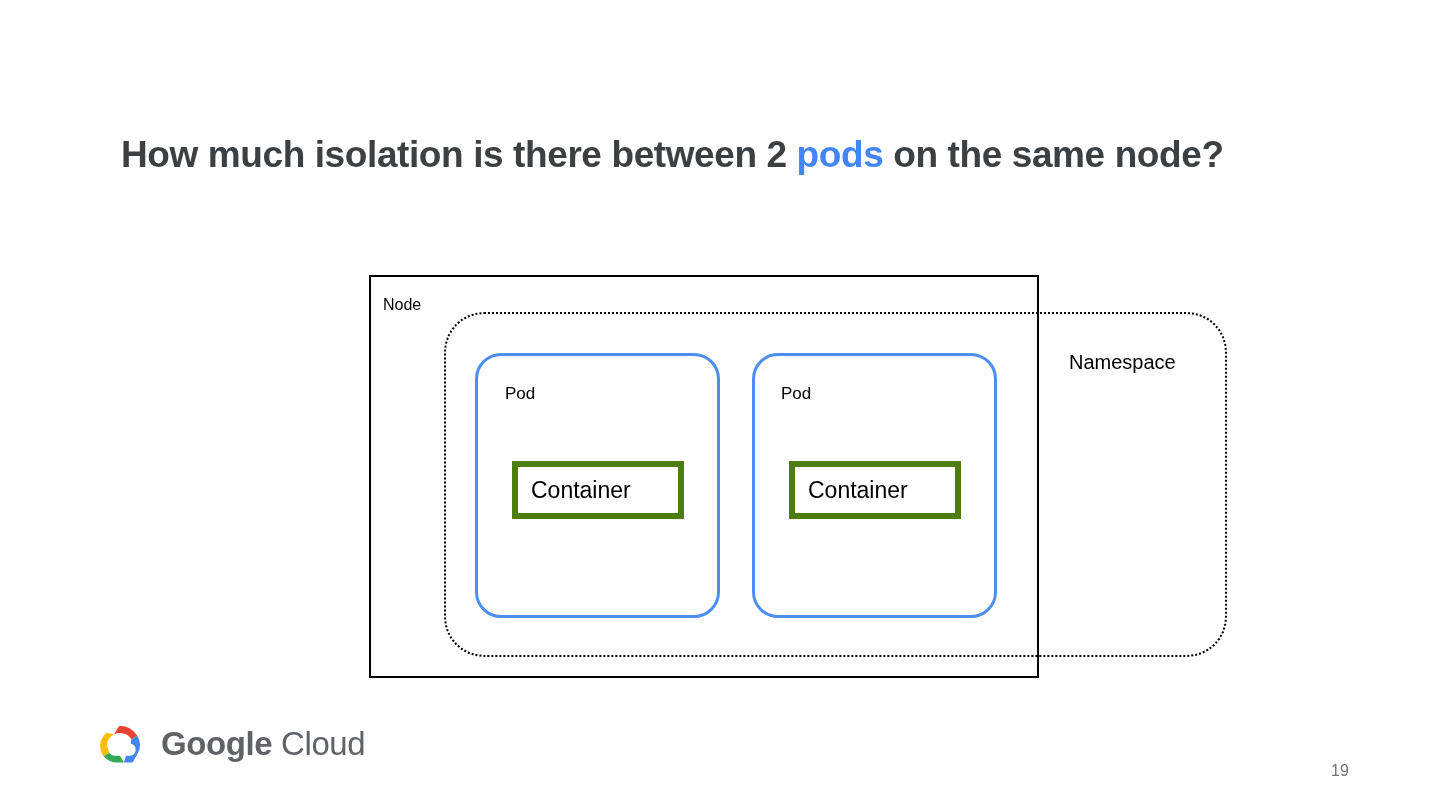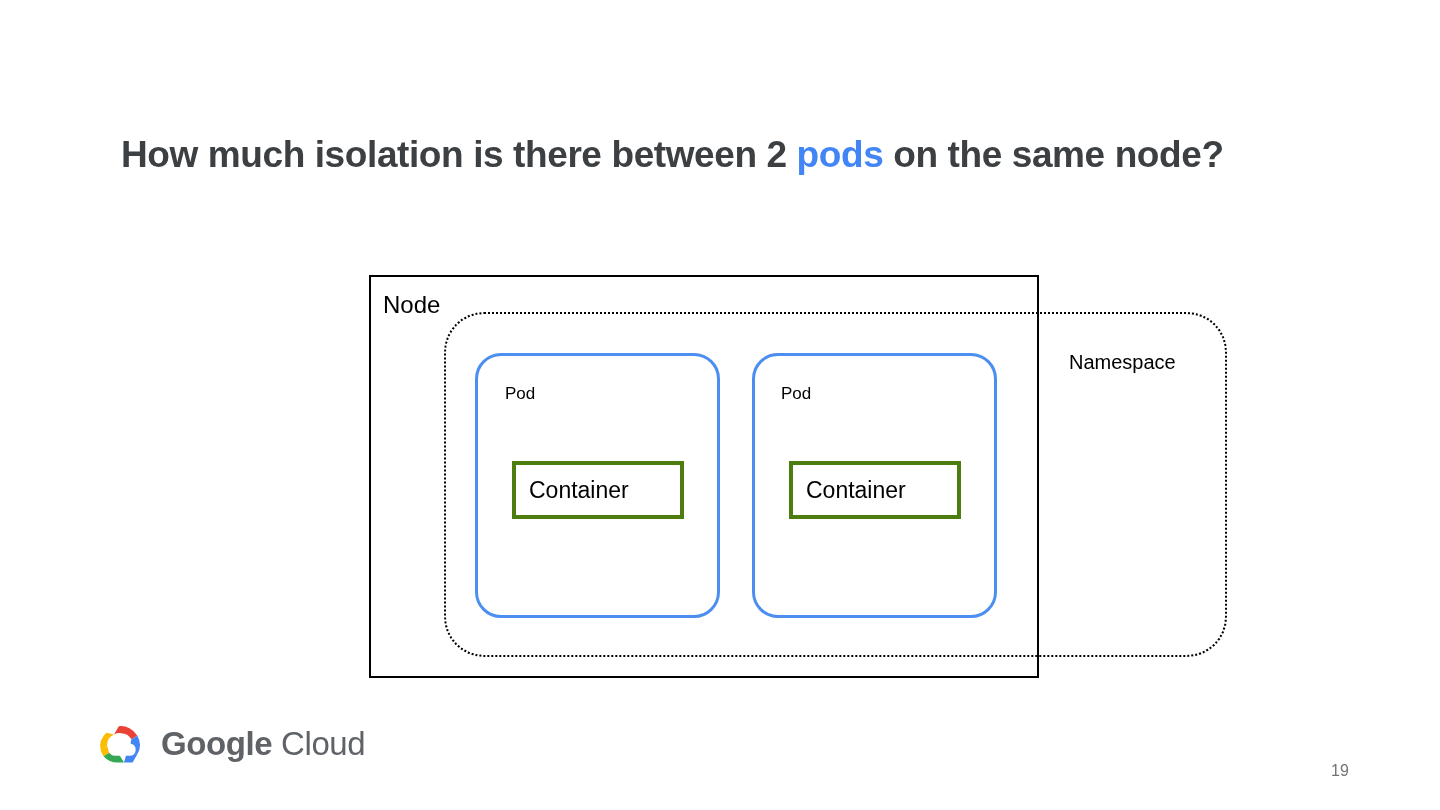--- a/index.html
+++ b/index.html
@@ -49,21 +49,21 @@
     top: 275px;
     width: 670px;
     height: 403px;
     border: 2px solid #000000;
     background: #ffffff;
   }
   #node-label {
     position: absolute;
     left: 383px;
     top: 290px;
-    font-size: 24px;
+    font-size: 16px;
     line-height: 30px;
     color: #000000;
     white-space: nowrap;
   }
 
   
   #namespace-box {
     position: absolute;
     left: 444px;
     top: 312px;
@@ -106,21 +106,21 @@
   }
   #pod-label-1 { left: 505px; }
   #pod-label-2 { left: 781px; }
 
   
   .container-box {
     position: absolute;
     top: 461px;
     width: 172px;
     height: 58px;
-    border: 4px solid #4d7c0f;
+    border: 6px solid #4d7c0f;
     background: #ffffff;
     display: flex;
     align-items: center;
     padding-left: 13px;
   }
   #container-box-1 { left: 512px; }
   #container-box-2 { left: 789px; }
 
   .container-label {
     font-size: 23px;

